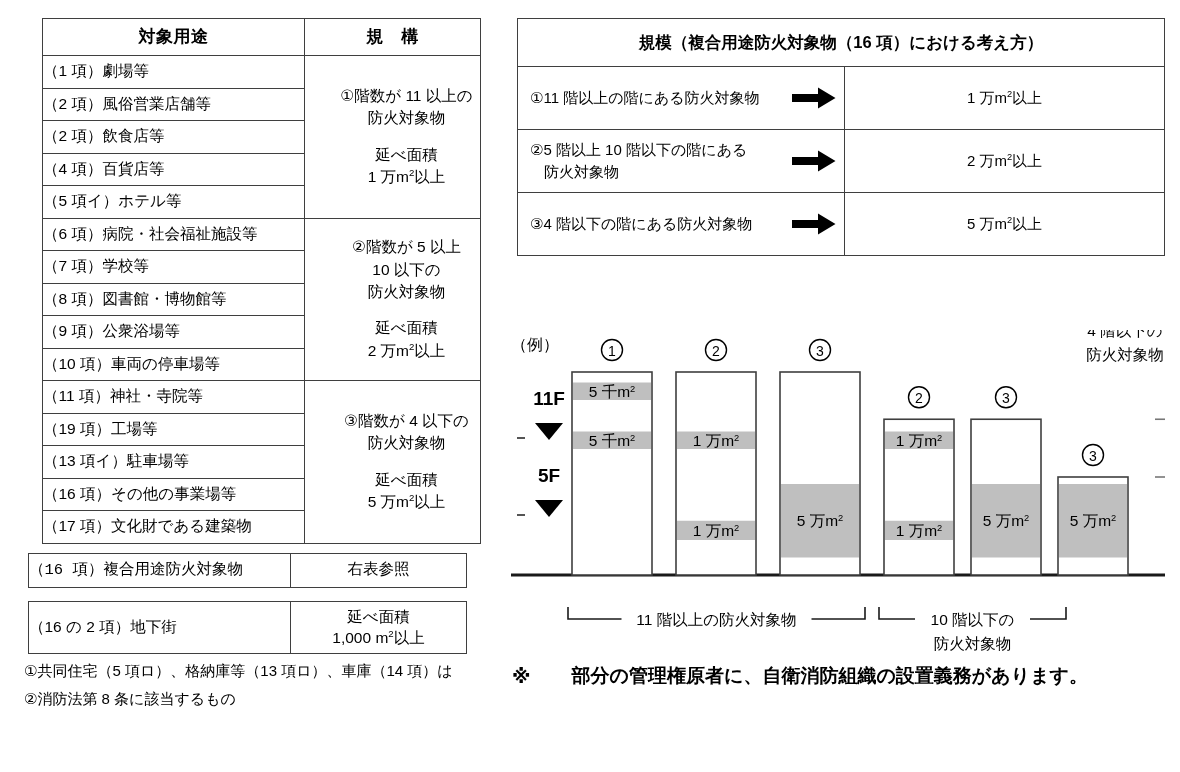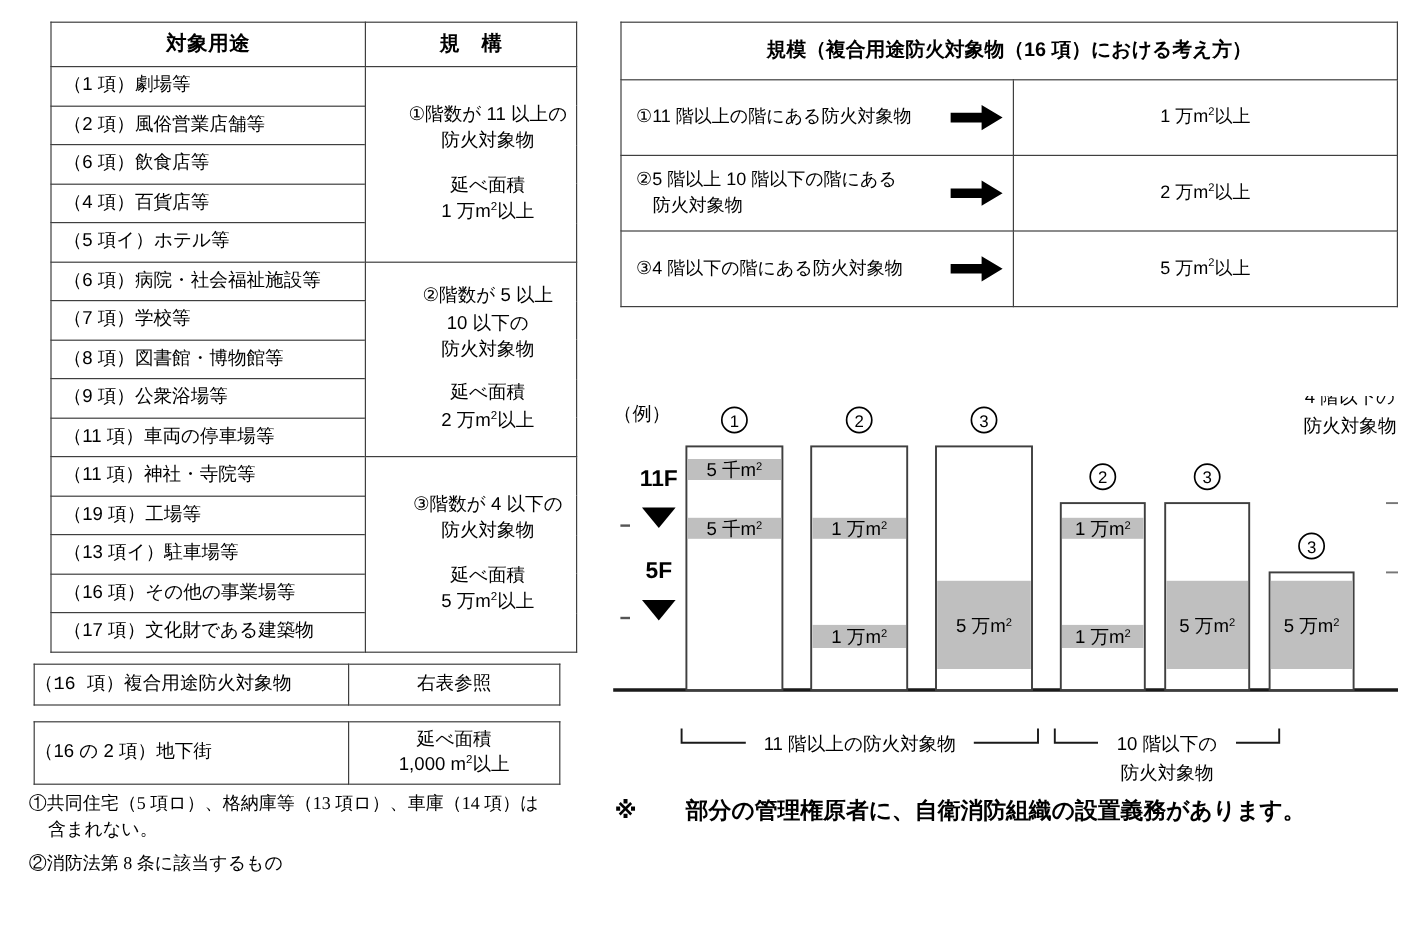--- a/index.html
+++ b/index.html
@@ -39,21 +39,20 @@
   }
   #left-main-table .hdr {
     text-align: center;
     font-weight: bold;
     font-size: 17px;
     height: 36px;
     letter-spacing: 0.5px;
   }
   #left-main-table .use-cell {
     height: 31.5px;
-    padding-left: 10px;
     font-size: 15.5px;
     white-space: nowrap;
   }
   #left-main-table .scale-cell {
     text-align: center;
     font-size: 15.5px;
     line-height: 1.45;
     padding-left: 28px;
   }
 
@@ -75,21 +74,21 @@
 
   
   #left-notes {
     position: absolute;
     left: 24px;
     top: 660px;
     width: 470px;
     font-size: 15px;
     line-height: 1.45;
   }
-  #left-notes .note { margin-bottom: 6px; white-space: nowrap; font-family: Liberation Serif, serif; }
+  #left-notes .note { margin-bottom: 6px; white-space: nowrap; }
   #left-notes .cont { padding-left: 16px; }
 
   
   #right-table {
     left: 517px;
     top: 18px;
     width: 647px;
   }
   #right-table .r-title {
     text-align: center;
@@ -175,21 +174,21 @@
         <div>防火対象物</div>
         <div style="height:14px"></div>
         <div>延べ面積</div>
         <div><span>1 万</span><span>m<sup class="sq">2</sup>以上</span></div>
       </td>
     </tr>
     <tr>
         <td class="use-cell">（2 項）風俗営業店舗等</td>
       </tr>
     <tr>
-        <td class="use-cell">（6 項）飲食店等</td>
+        <td class="use-cell">（2 項）飲食店等</td>
       </tr>
     <tr>
         <td class="use-cell">（4 項）百貨店等</td>
       </tr>
     <tr>
         <td class="use-cell">（5 項イ）ホテル等</td>
       </tr>
 
     <tr>
       <td class="use-cell">（6 項）病院・社会福祉施設等</td>
@@ -205,21 +204,21 @@
     <tr>
         <td class="use-cell">（7 項）学校等</td>
       </tr>
     <tr>
         <td class="use-cell">（8 項）図書館・博物館等</td>
       </tr>
     <tr>
         <td class="use-cell">（9 項）公衆浴場等</td>
       </tr>
     <tr>
-        <td class="use-cell">（11 項）車両の停車場等</td>
+        <td class="use-cell">（10 項）車両の停車場等</td>
       </tr>
 
     <tr>
       <td class="use-cell">（11 項）神社・寺院等</td>
       <td class="scale-cell" rowspan="5">
         <div>③階数が 4 以下の</div>
         <div>防火対象物</div>
         <div style="height:14px"></div>
         <div>延べ面積</div>
         <div><span>5 万</span><span>m<sup class="sq">2</sup>以上</span></div>
@@ -265,21 +264,20 @@
         <div>延べ面積</div>
         <div>1,000 m<sup class="sq">2</sup>以上</div>
       </td>
     </tr>
   </tbody>
 </table>
 
 <div id="left-notes">
   <div class="note">
     <span>①共同住宅（5 項ロ）、格納庫等（13 項ロ）、車庫（14 項）は</span>
-    <div class="cont">含まれない。</div>
   </div>
   <div class="note">②消防法第 8 条に該当するもの</div>
 </div>
 
 <table class="tbl" id="right-table">
   <colgroup>
       <col style="width:327px">
       <col style="width:320px">
     </colgroup>
   <tbody>

